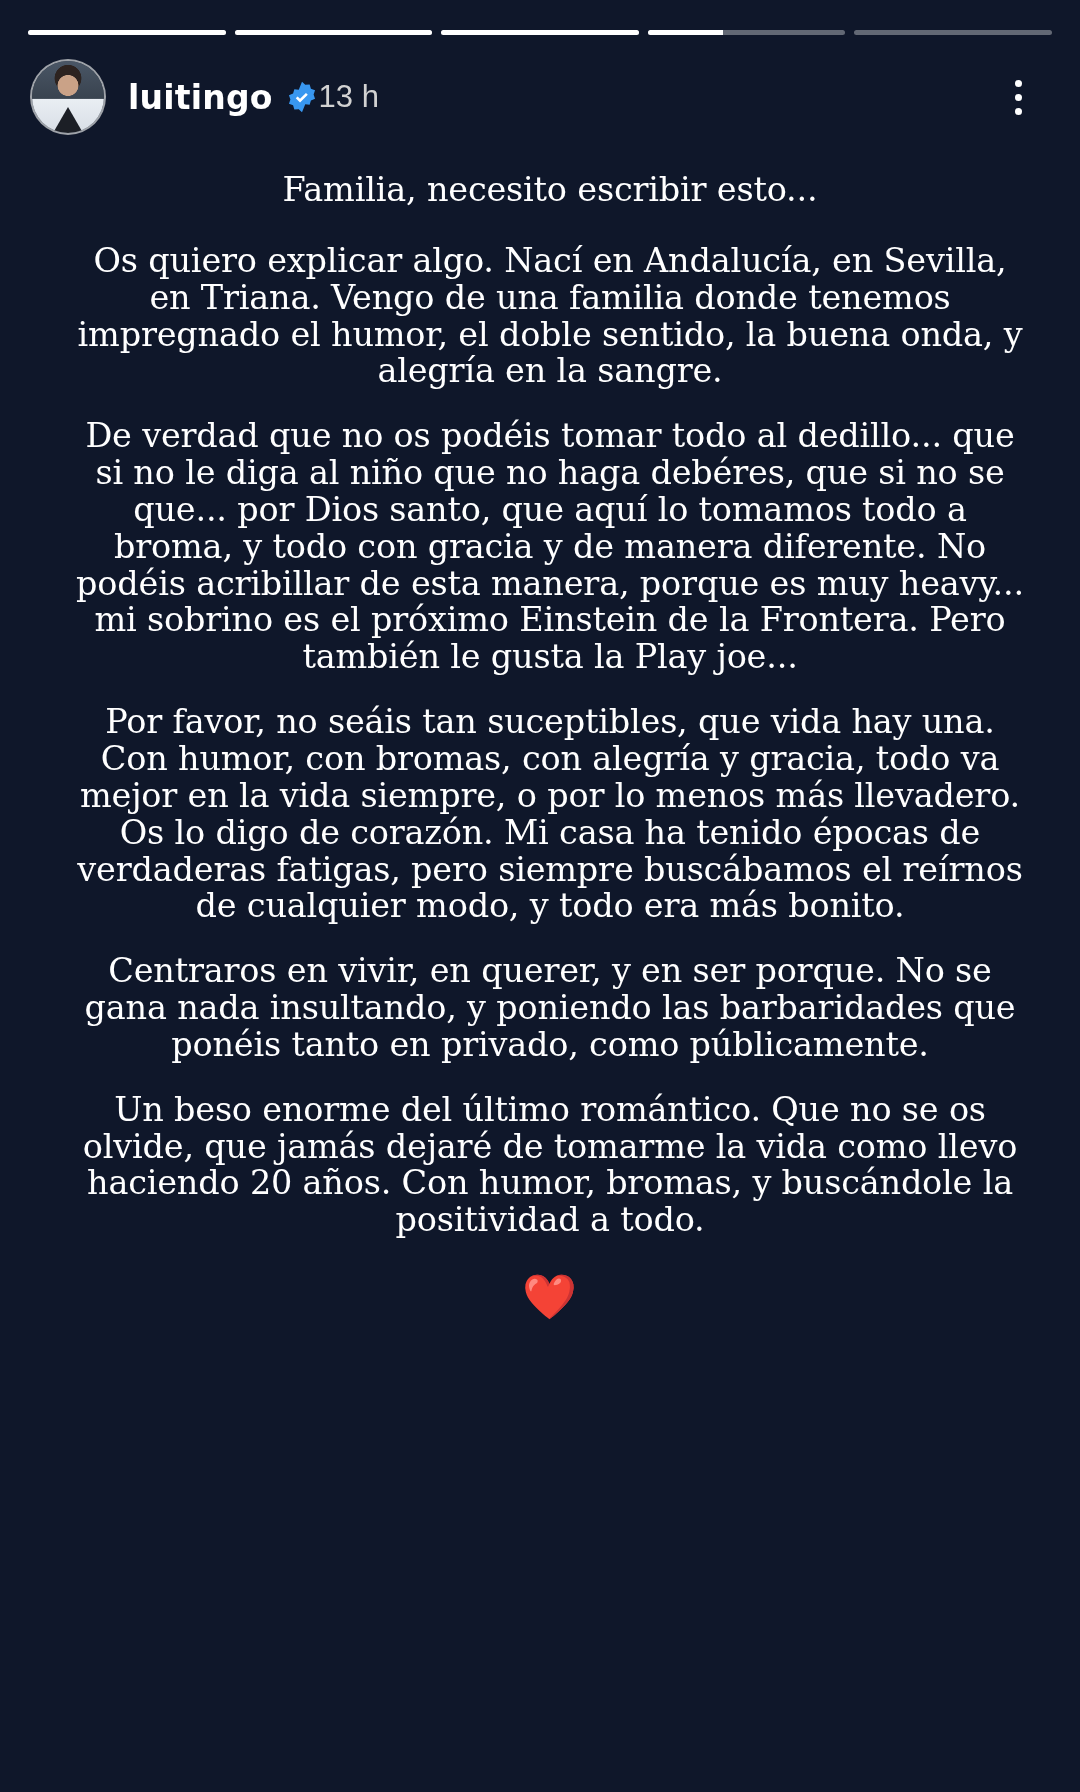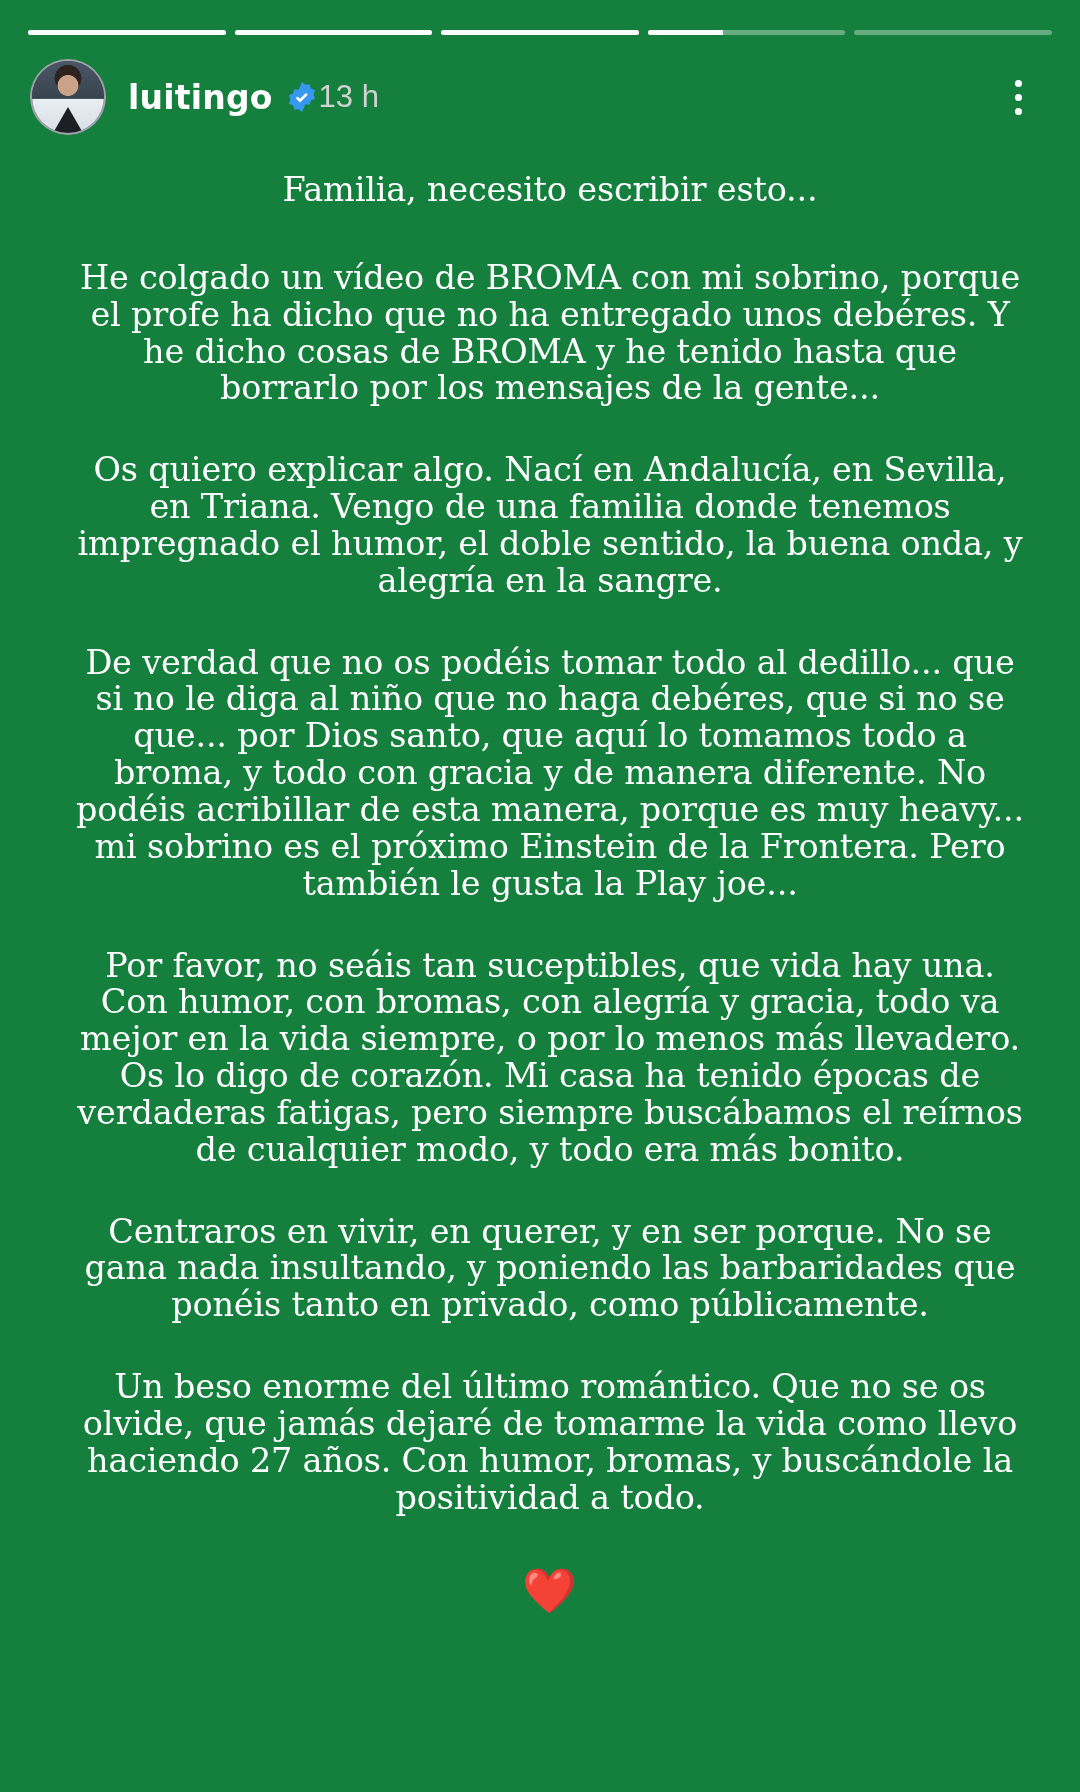--- a/index.html
+++ b/index.html
@@ -13,21 +13,21 @@
 
   body {
     font-family: "Liberation Sans", sans-serif;
     color: #ffffff;
   }
 
   .story {
     position: relative;
     width: 1080px;
     height: 1792px;
-    background: #15803d;
+    background: #0f172a;
     display: flex;
     flex-direction: column;
   }
 
   
   .progress-row {
     display: flex;
     gap: 9px;
     padding: 30px 28px 0 28px;
     height: 38px;
@@ -136,21 +136,20 @@
     background: #ffffff;
   }
 
   
   .content {
     flex: 1 1 auto;
     padding: 34px 52px 0 72px;
     display: flex;
     flex-direction: column;
     align-items: center;
-    gap: 17px;
   }
 
   .para {
     font-family: "DejaVu Serif", serif;
     font-size: 33.5px;
     line-height: 1.10;
     text-align: center;
     color: #ffffff;
     width: 100%;
     margin-bottom: 28px;
@@ -199,22 +198,21 @@
 
     <div class="more-btn">
       <i></i>
       <i></i>
       <i></i>
     </div>
   </div>
 
   <div class="content">
     <p class="para first">Familia, necesito escribir esto...</p>
-    <p class="para">He colgado un vídeo de BROMA con mi sobrino, porque el profe ha dicho que no ha entregado unos debéres. Y he dicho cosas de BROMA y he tenido hasta que borrarlo por los mensajes de la gente...</p>
     <p class="para">Os quiero explicar algo. Nací en Andalucía, en Sevilla, en Triana. Vengo de una familia donde tenemos impregnado el humor, el doble sentido, la buena onda, y alegría en la sangre.</p>
     <p class="para">De verdad que no os podéis tomar todo al dedillo... que si no le diga al niño que no haga debéres, que si no se que... por Dios santo, que aquí lo tomamos todo a broma, y todo con gracia y de manera diferente. No podéis acribillar de esta manera, porque es muy heavy... mi sobrino es el próximo Einstein de la Frontera. Pero también le gusta la Play joe...</p>
     <p class="para">Por favor, no seáis tan suceptibles, que vida hay una. Con humor, con bromas, con alegría y gracia, todo va mejor en la vida siempre, o por lo menos más llevadero. Os lo digo de corazón. Mi casa ha tenido épocas de verdaderas fatigas, pero siempre buscábamos el reírnos de cualquier modo, y todo era más bonito.</p>
     <p class="para">Centraros en vivir, en querer, y en ser porque. No se gana nada insultando, y poniendo las barbaridades que ponéis tanto en privado, como públicamente.</p>
-    <p class="para">Un beso enorme del último romántico. Que no se os olvide, que jamás dejaré de tomarme la vida como llevo haciendo 27 años. Con humor, bromas, y buscándole la positividad a todo.</p>
+    <p class="para">Un beso enorme del último romántico. Que no se os olvide, que jamás dejaré de tomarme la vida como llevo haciendo 20 años. Con humor, bromas, y buscándole la positividad a todo.</p>
     <div class="heart">❤️</div>
   </div>
 
 </div>
 
 </body></html>

